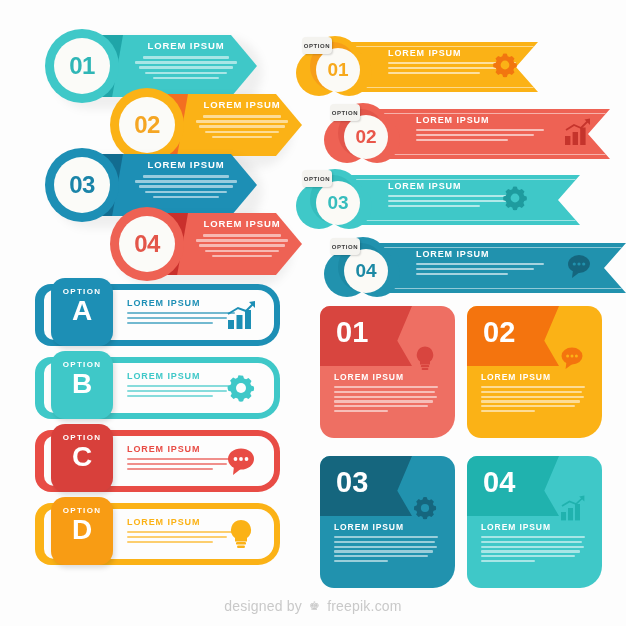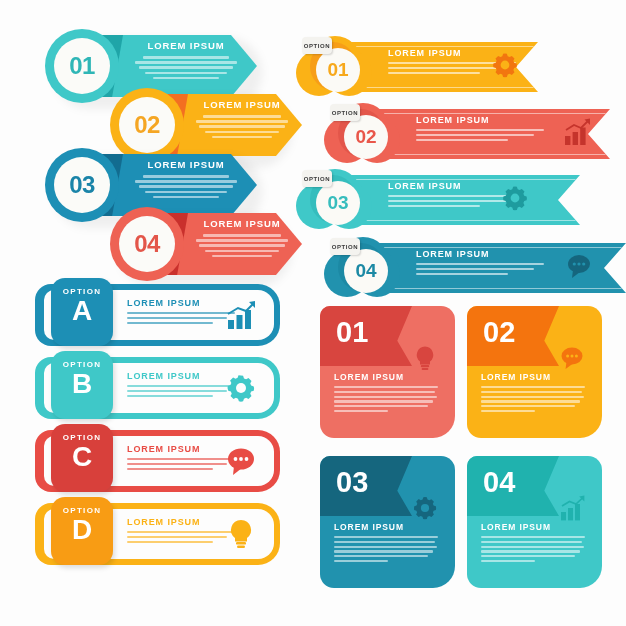--- a/index.html
+++ b/index.html
@@ -520,14 +520,19 @@
           <rect x="3" y="18" width="5" height="8.4" fill="#20B2AE"></rect>
           <rect x="10" y="14" width="5" height="12.4" fill="#20B2AE"></rect>
           <rect x="17" y="10" width="5" height="16.4" fill="#20B2AE"></rect>
           <path d="M4 12 L11.5 7.5 L18 10 L25.5 3" stroke="#20B2AE" stroke-width="1.7" fill="none"></path>
           <path d="M26.4 1.6 L26.4 7.6 L21.2 2.6 Z" fill="#20B2AE"></path>
         </svg>
       </span>
     </div>
   </div>
 
+  <div class="footer">
+    <span>designed by</span>
+    <span class="crown">♚</span>
+    <span>freepik.com</span>
+  </div>
 
 </div>
 
 </body></html>

